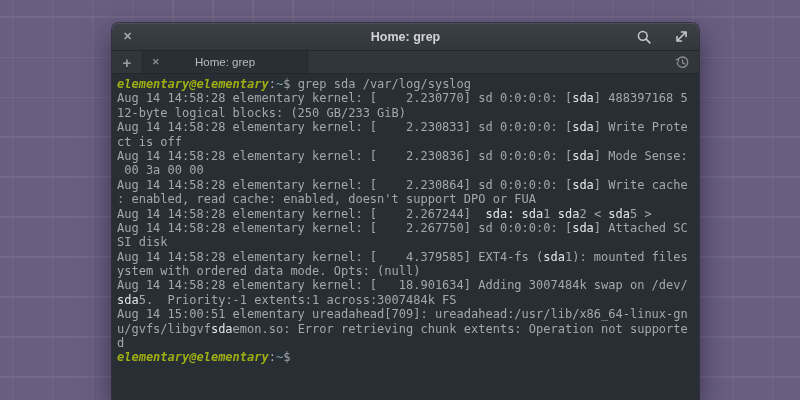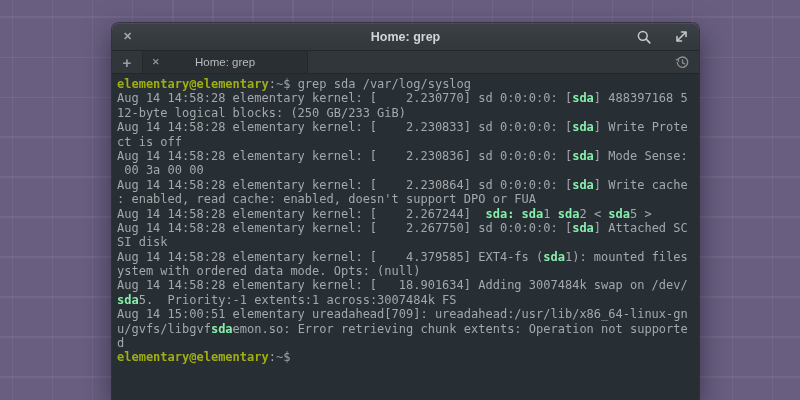--- a/index.html
+++ b/index.html
@@ -58,22 +58,22 @@
   }
   .tab .tab-label { color:#b9bcbe; font-size:11.5px; }
   .tab-history { position:absolute; right:9px; top:0; height:100%; display:flex; align-items:center; }
   .terminal {
     flex:1 1 auto; background:#272e34; padding:3px 5px 0 5px;
     font-family:"DejaVu Sans Mono", monospace;
     font-size:12px; line-height:14.4px; color:#a4a8aa;
     white-space:pre; overflow:hidden;
   }
   .tline { height:14.4px; }
-  .seg-prompt { color:#9fae11; font-weight:bold; }
-  .seg-match  { color:#86efac; font-weight:bold; }
+  .seg-prompt { color:#9fae11; font-weight:bold;font-style:italic; }
+  .seg-match  { color:#e5e5e5; font-weight:normal; }
   .seg-dir    { color:#7fa0ad; }
   .seg-text   { color:#a4a8aa; }
   svg { display:block; }
 </style>
 </head>
 <body>
 
 <div class="window">
 
   <div class="titlebar">

